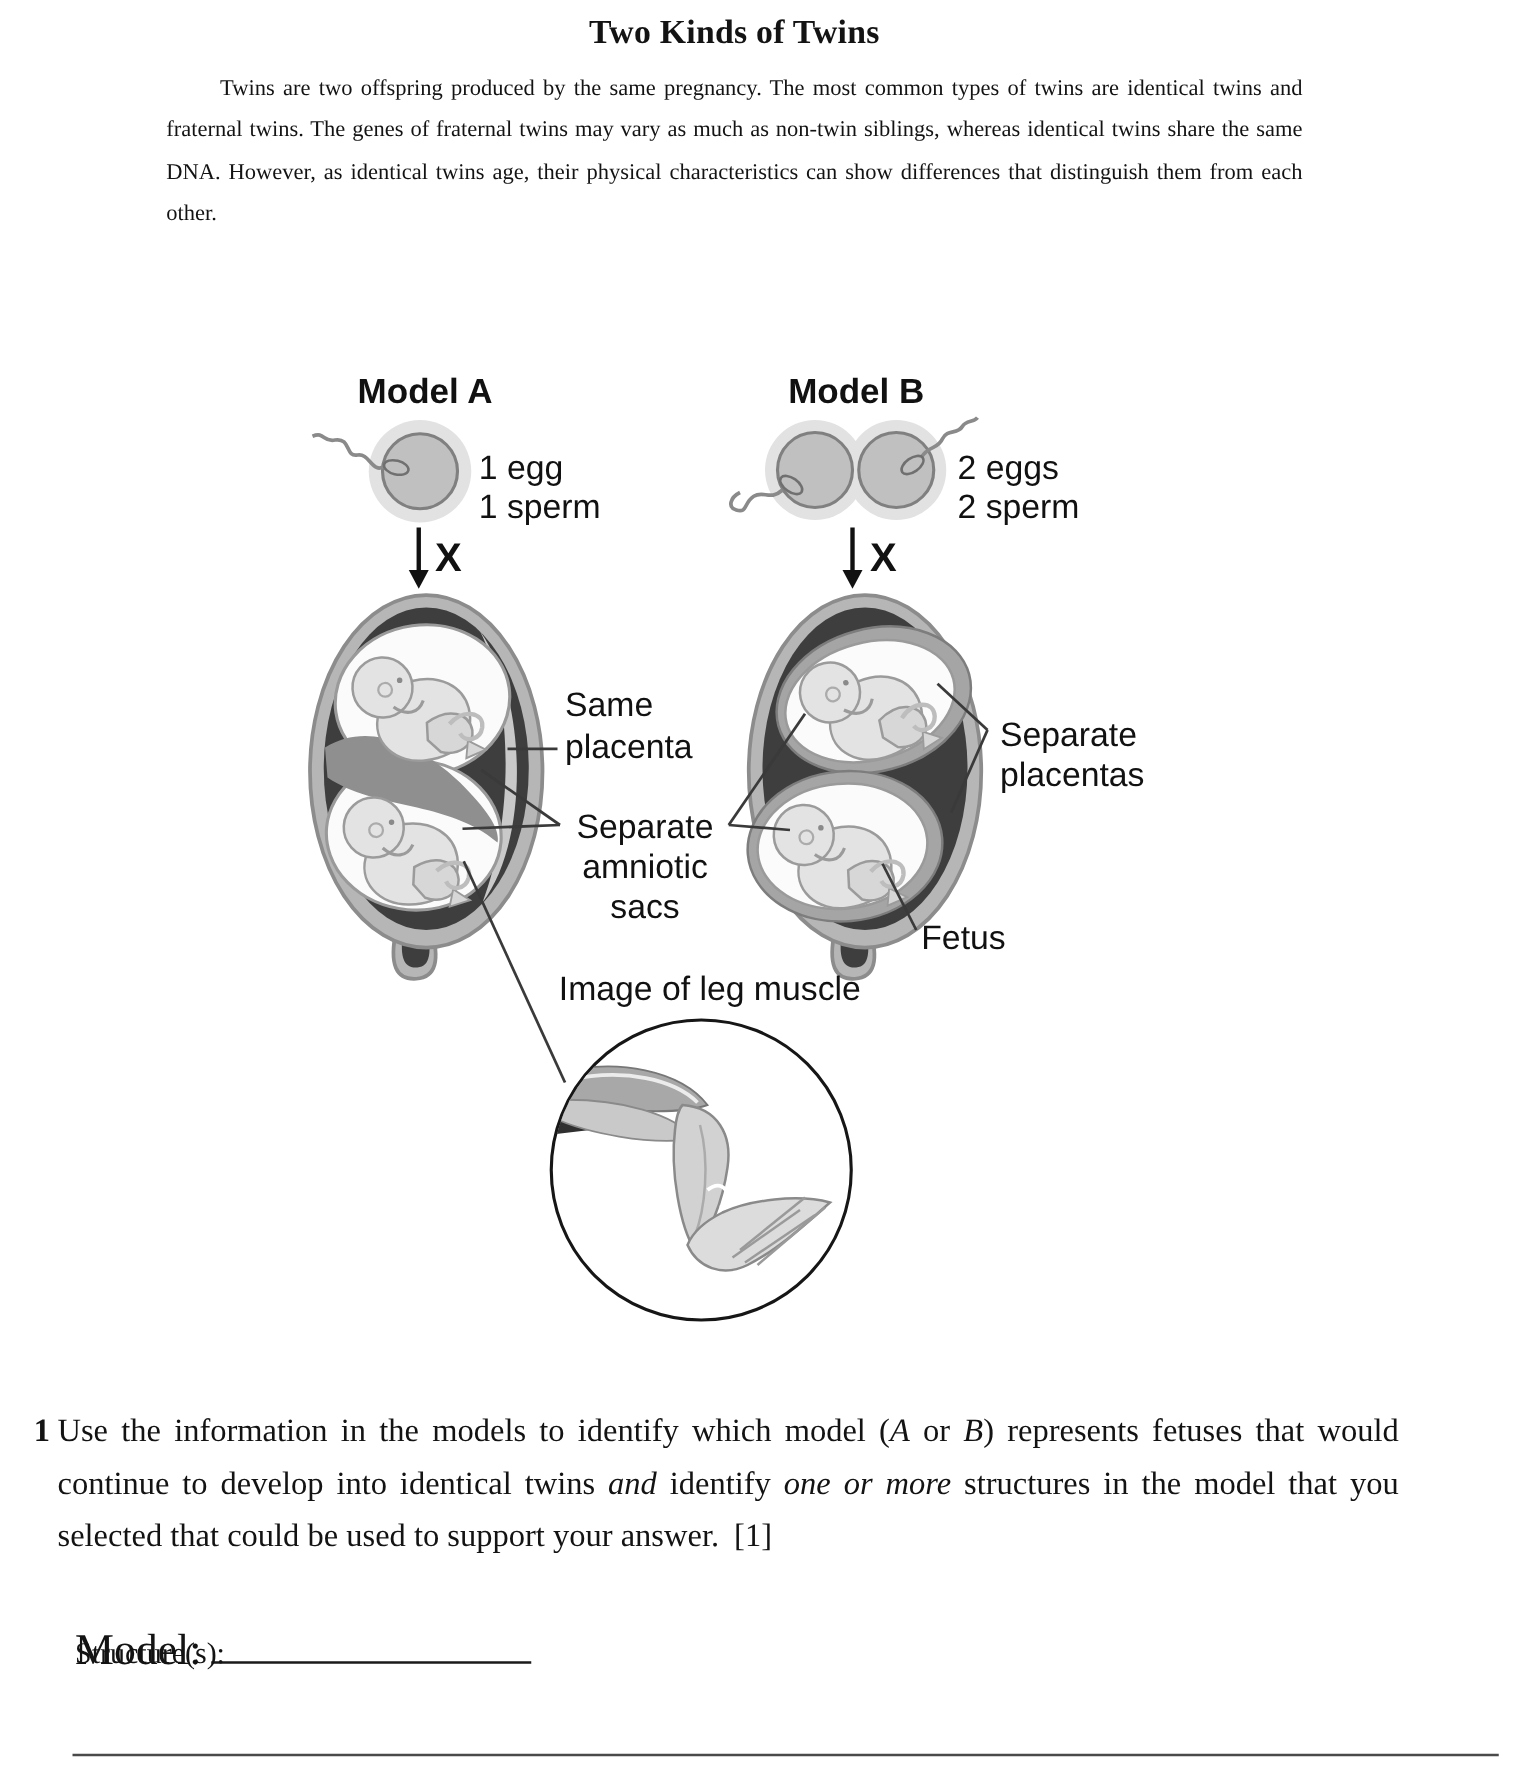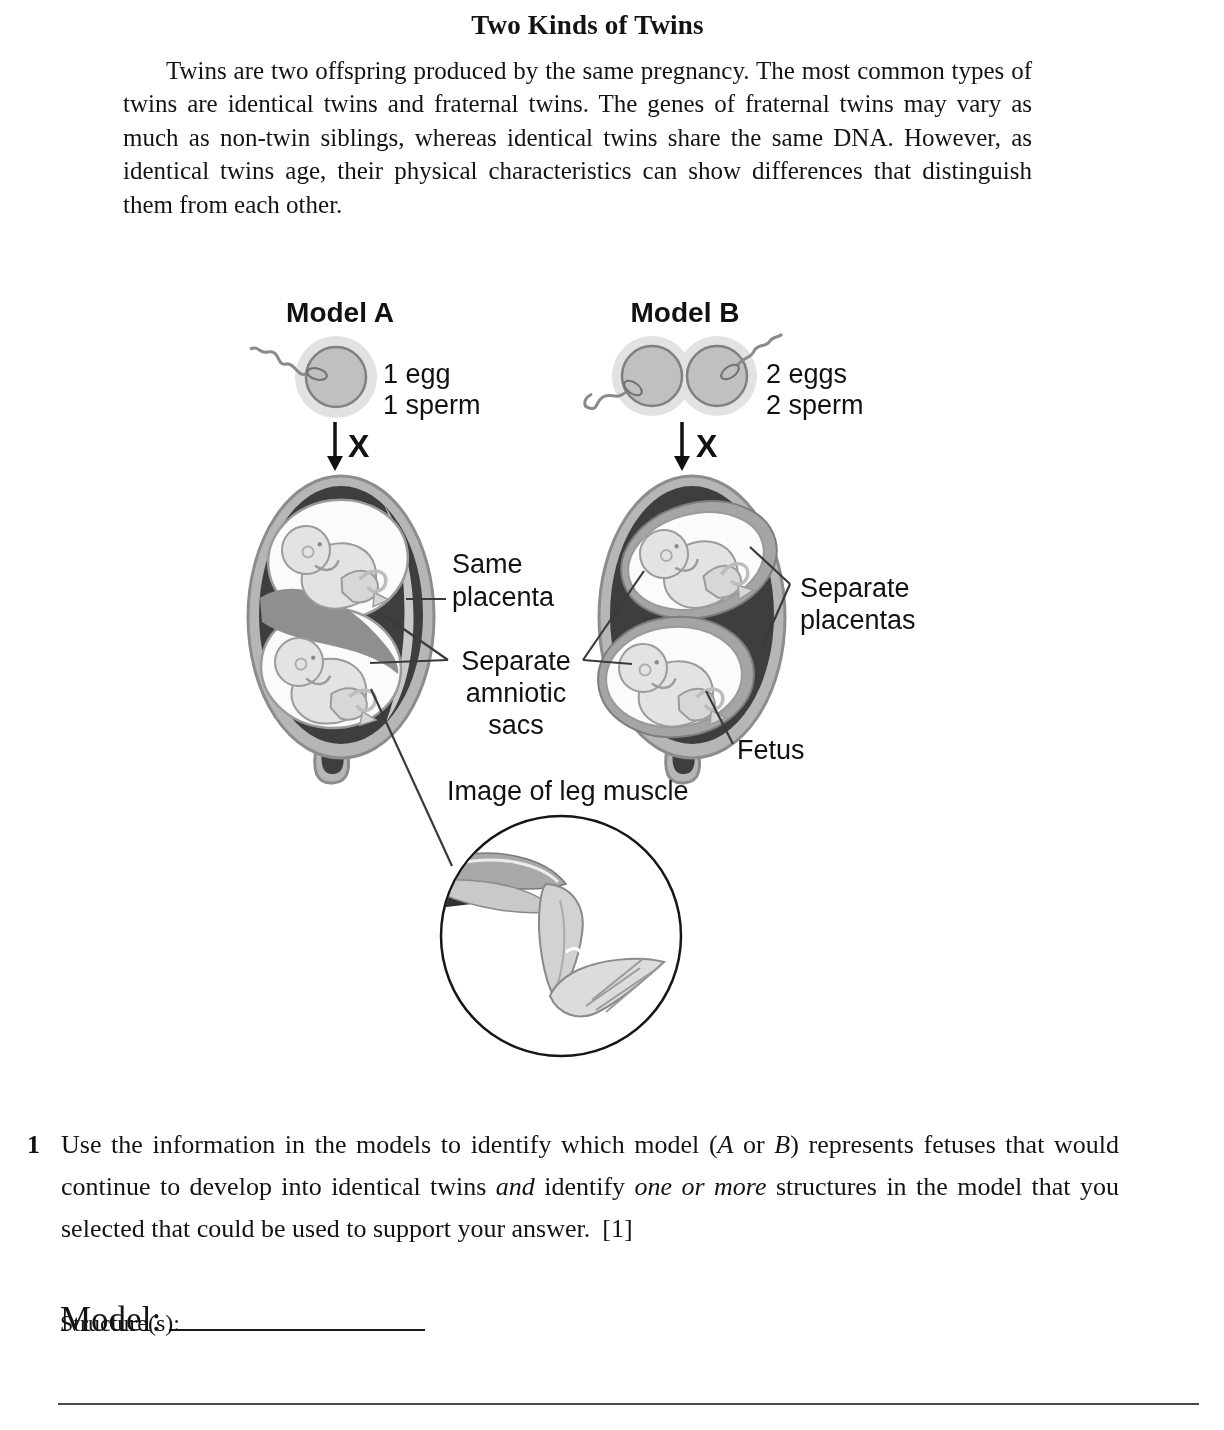--- a/index.html
+++ b/index.html
@@ -16,22 +16,22 @@
   .doc-title{
     position:absolute;
     left:133px; top:10px; width:909px;
     text-align:center;
     font-size:27px;
     font-weight:bold;
     letter-spacing:0.2px;
   }
   .body-par{
     position:absolute;
-    left:123px; width:909px;
-    font-size:25px;
+    left:133px; width:909px;
+    font-size:18px;
     line-height:33.4px;
     text-align:justify;
     text-indent:43px;
   }
   .p1{ top:54px; }
   .p2{ top:222px; text-align:left; }
   .diagram-svg{ position:absolute; left:0; top:0; }
   .svg-sans{ font-family:"Liberation Sans", sans-serif; fill:#111; }
   .svg-heading{ font-size:28px; font-weight:bold; }
   .svg-glabel{ font-size:27px; }
@@ -42,21 +42,21 @@
     left:27px; top:1124px; width:1092px;
     font-size:26px;
     line-height:42px;
   }
   .q-num{
     position:absolute;
     left:0; top:0;
     font-weight:bold;
   }
   .q-text{
-    margin-left:34px;
+    margin-left:19px;
     text-align:justify;
   }
   .q-text i{ font-style:italic; }
   .pts-gap{ margin-left:12px; }
   .answer-model{
     position:absolute;
     left:60px; top:1258px;
     font-size:35px;
     margin-top:42px;
   }

